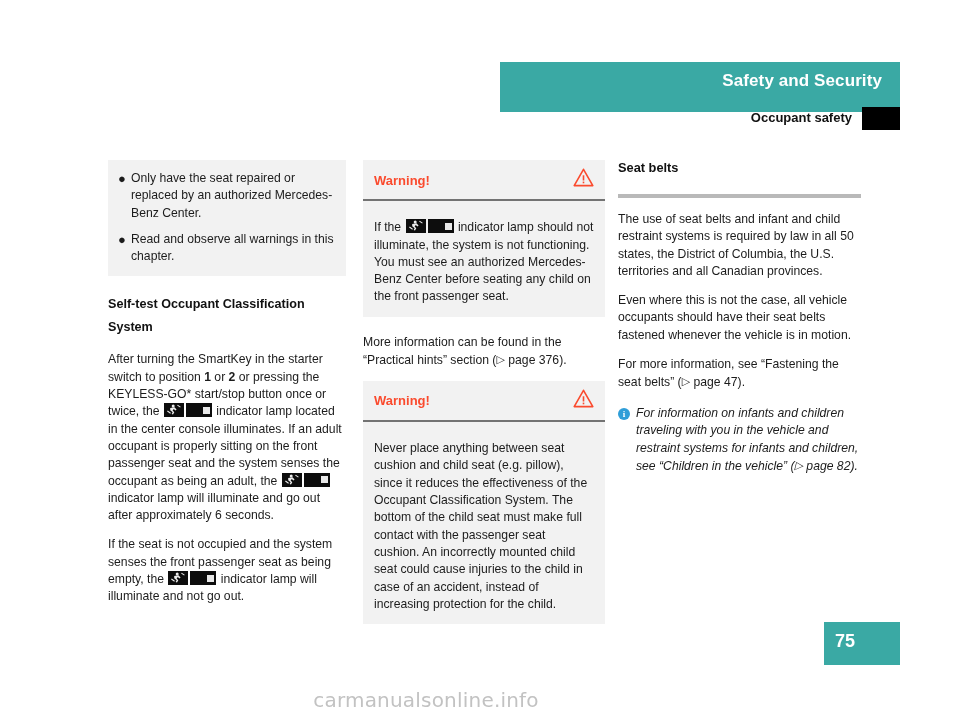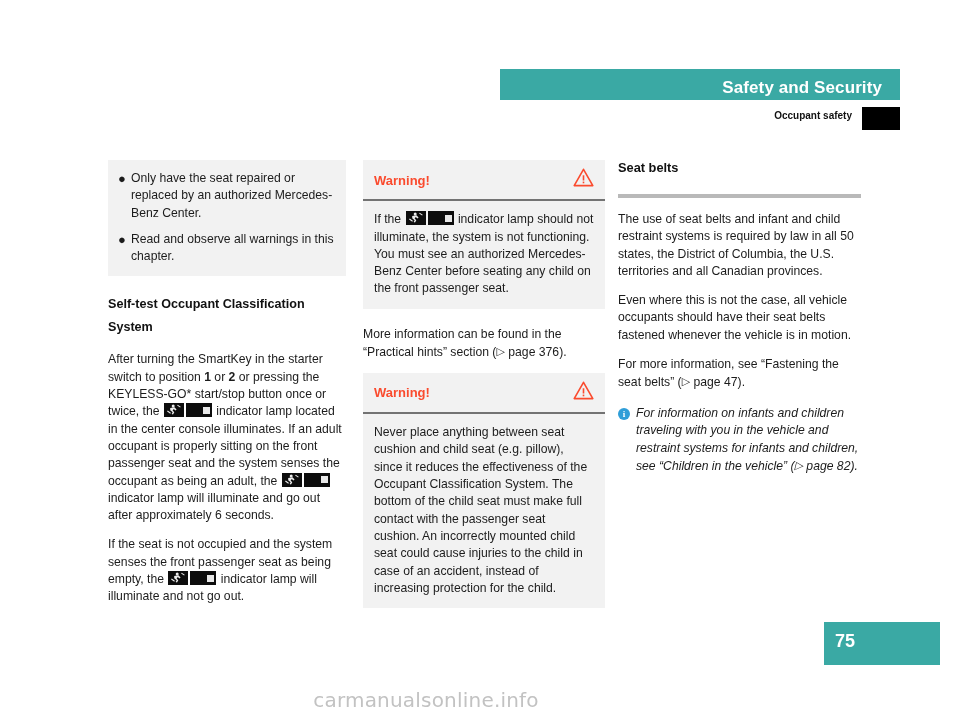--- a/index.html
+++ b/index.html
@@ -13,23 +13,23 @@
     position: relative;
     font-family: "Liberation Sans", sans-serif;
     color: #1a1a1a;
     overflow: hidden;
   }
 
   
   .header-band {
     position: absolute;
     left: 500px;
-    top: 69px;
+    top: 62px;
     width: 400px;
-    height: 31px;
+    height: 50px;
     background: #3aa9a4;
   }
   .header-band-title {
     position: absolute;
     right: 18px;
     top: 9px;
     font-size: 17px;
     font-weight: bold;
     color: #ffffff;
     letter-spacing: 0.1px;
@@ -39,21 +39,21 @@
     position: absolute;
     left: 500px;
     top: 107px;
     width: 400px;
     height: 24px;
   }
   .subheader-title {
     position: absolute;
     right: 48px;
     top: 3px;
-    font-size: 10px;
+    font-size: 13px;
     font-weight: bold;
     color: #111111;
     white-space: nowrap;
   }
   .subheader-tab {
     position: absolute;
     right: 0px;
     top: 0px;
     width: 38px;
     height: 23px;
@@ -134,21 +134,21 @@
     padding: 8px 11px 7px 11px;
     border-bottom: 2px solid #737373;
   }
   .warn-title {
     font-size: 13px;
     font-weight: bold;
     color: #fa4b2e;
   }
   .warn-tri { display: block; }
   .warn-body {
-    padding: 10px 11px 11px 11px;
+    padding: 18px 11px 11px 11px;
   }
   .warn-body p { margin: 0 0 12px 0; }
   .warn-body p:last-child { margin-bottom: 0; }
 
   
   .sym {
     display: inline-block;
     vertical-align: -2px;
     background: #0d0d0d;
     position: relative;
@@ -222,21 +222,20 @@
   .bold-inline { font-weight: bold; }
 
   
   .page-box {
     position: absolute;
     left: 824px;
     top: 622px;
     width: 76px;
     height: 43px;
     background: #3aa9a4;
-    padding-left: 40px;
   }
   .page-num {
     position: absolute;
     left: 11px;
     top: 9px;
     font-size: 18px;
     font-weight: bold;
     color: #ffffff;
   }
   .watermark {

